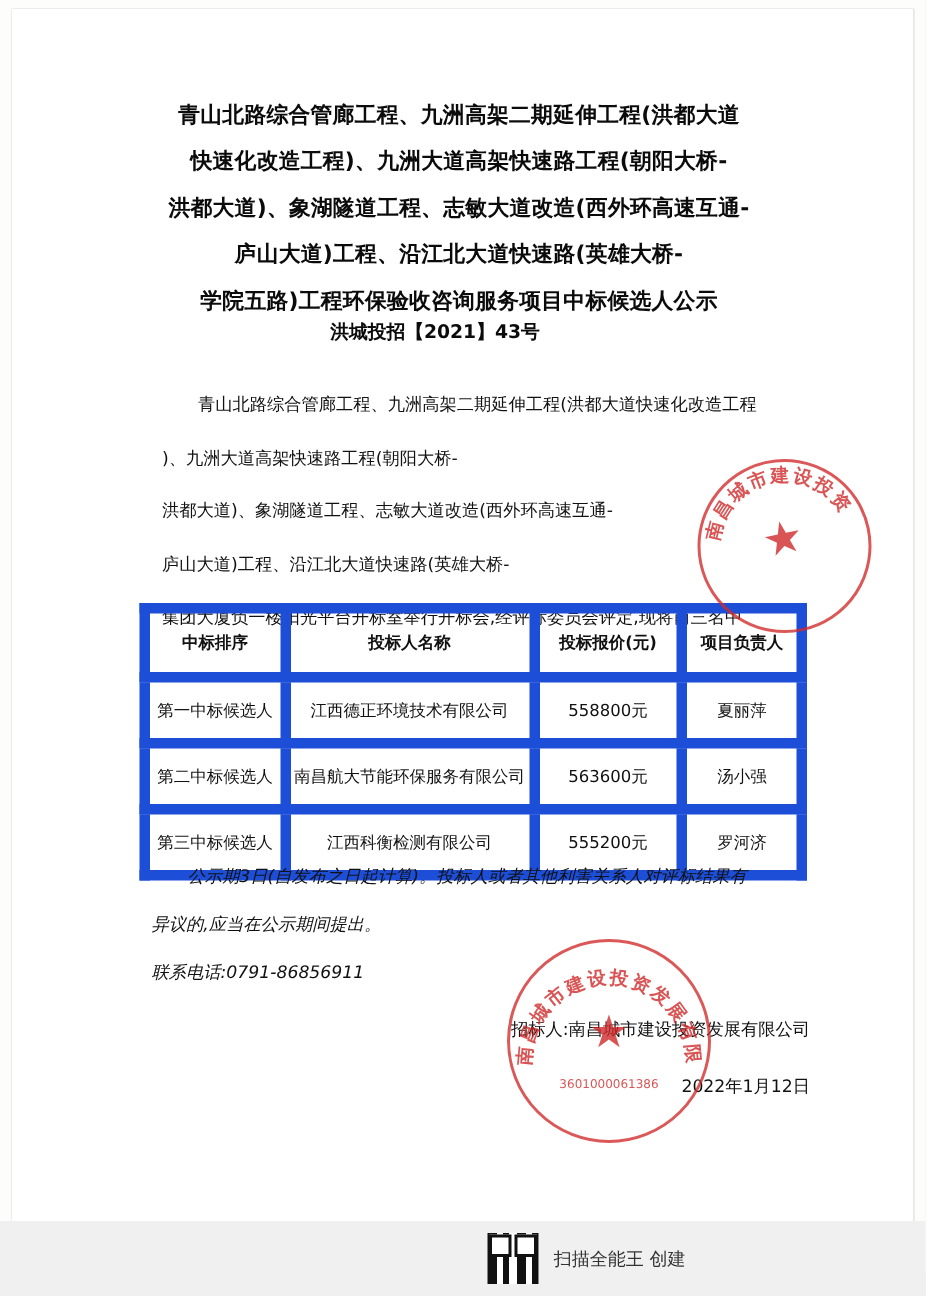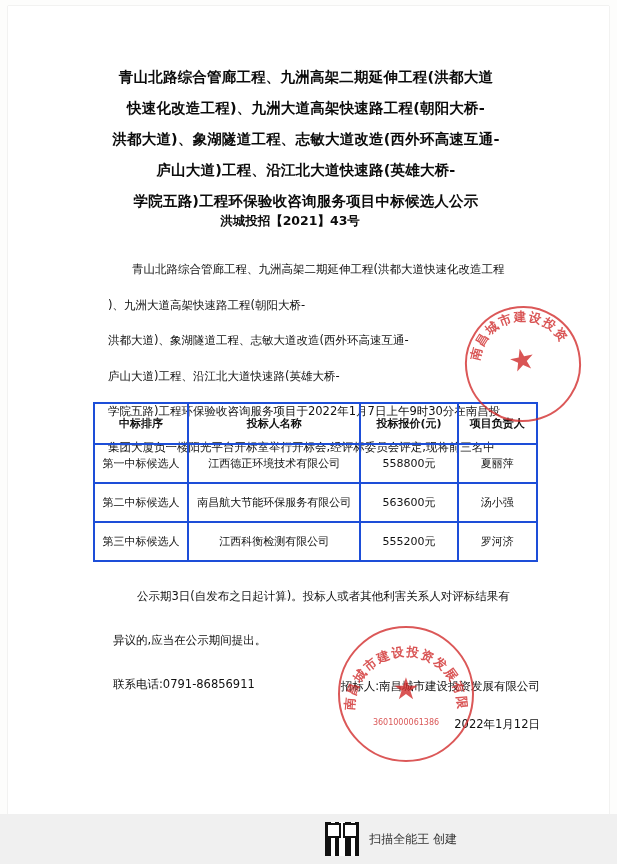--- a/index.html
+++ b/index.html
@@ -75,21 +75,21 @@
     left: 85px;
     top: 396px;
     width: 445px;
     border-collapse: collapse;
     font-family: "DejaVu Sans", sans-serif;
     font-size: 11px;
     color: #111;
   }
   table.bid-table th,
   table.bid-table td {
-    border: 2px solid #1d4ed8;
+    border: 7px solid #1d4ed8;
     text-align: center;
     vertical-align: middle;
     height: 37px;
     padding: 0 2px;
     font-weight: normal;
   }
   table.bid-table th {
     font-weight: bold;
     height: 39px;
   }
@@ -101,21 +101,21 @@
   .tail-text {
     position: absolute;
     left: 88px;
     top: 560px;
     width: 450px;
     font-family: "DejaVu Sans", sans-serif;
     font-size: 11.5px;
     line-height: 27px;
     color: #111;
   }
-  .tail-text p { margin: 17px; }
+  .tail-text p { margin: 5px; font-style: italic; }
 
   .signature {
     position: absolute;
     left: 300px;
     top: 655px;
     width: 232px;
     font-family: "DejaVu Sans", sans-serif;
     font-size: 11.5px;
     line-height: 27px;
     color: #111;
@@ -238,21 +238,20 @@
       <div>学院五路)工程环保验收咨询服务项目中标候选人公示</div>
     </div>
 
     <div class="doc-number">洪城投招【2021】43号</div>
 
     <div class="body-text">
       <p class="indent">青山北路综合管廊工程、九洲高架二期延伸工程(洪都大道快速化改造工程</p>
       <p>)、九洲大道高架快速路工程(朝阳大桥-</p>
       <p>洪都大道)、象湖隧道工程、志敏大道改造(西外环高速互通-</p>
       <p>庐山大道)工程、沿江北大道快速路(英雄大桥-</p>
-      <p>学院五路)工程环保验收咨询服务项目于2022年1月7日上午9时30分在南昌投</p>
       <p>集团大厦负一楼阳光平台开标室举行开标会,经评标委员会评定,现将前三名中</p>
     </div>
 
     <table class="bid-table">
       <thead>
         <tr>
           <th class="col-rank">中标排序</th>
           <th class="col-name">投标人名称</th>
           <th class="col-price">投标报价(元)</th>
           <th class="col-person">项目负责人</th>

